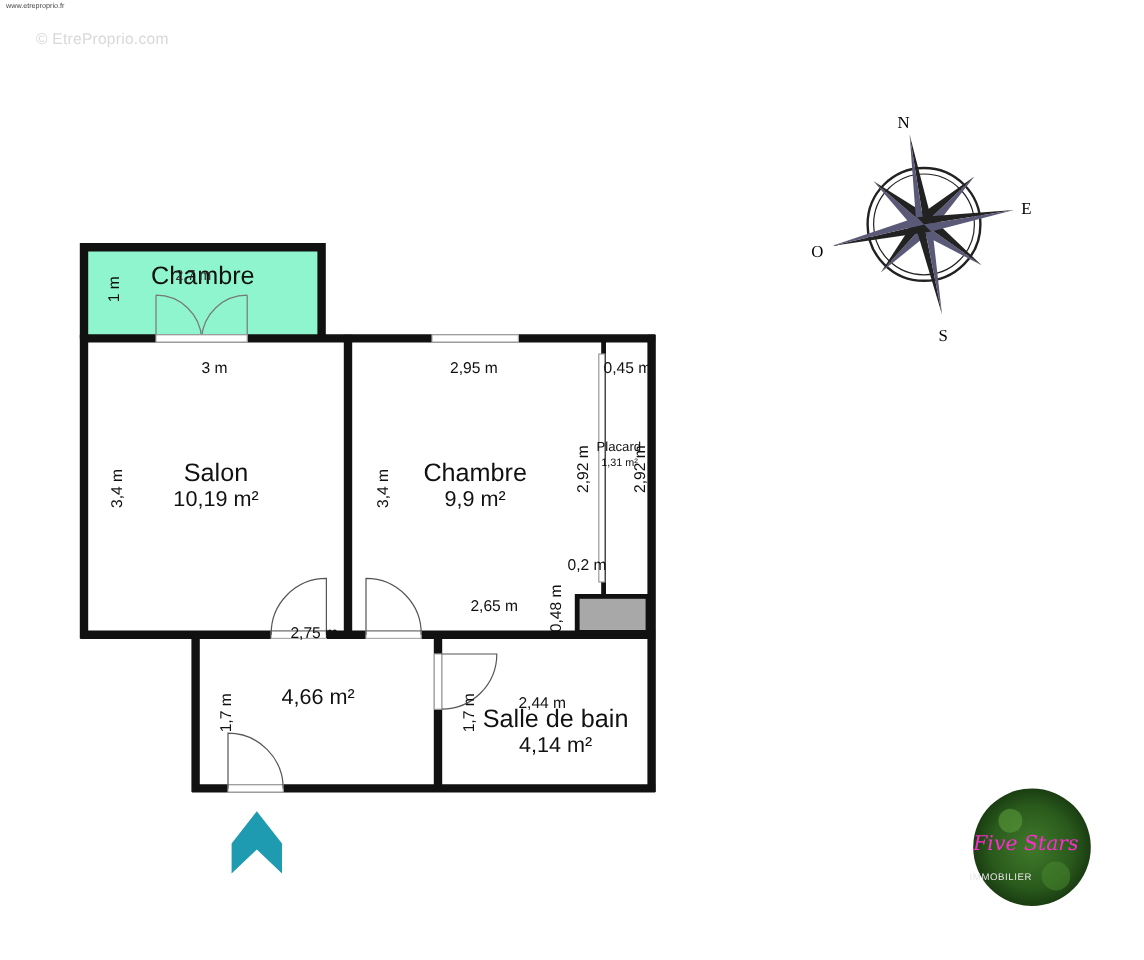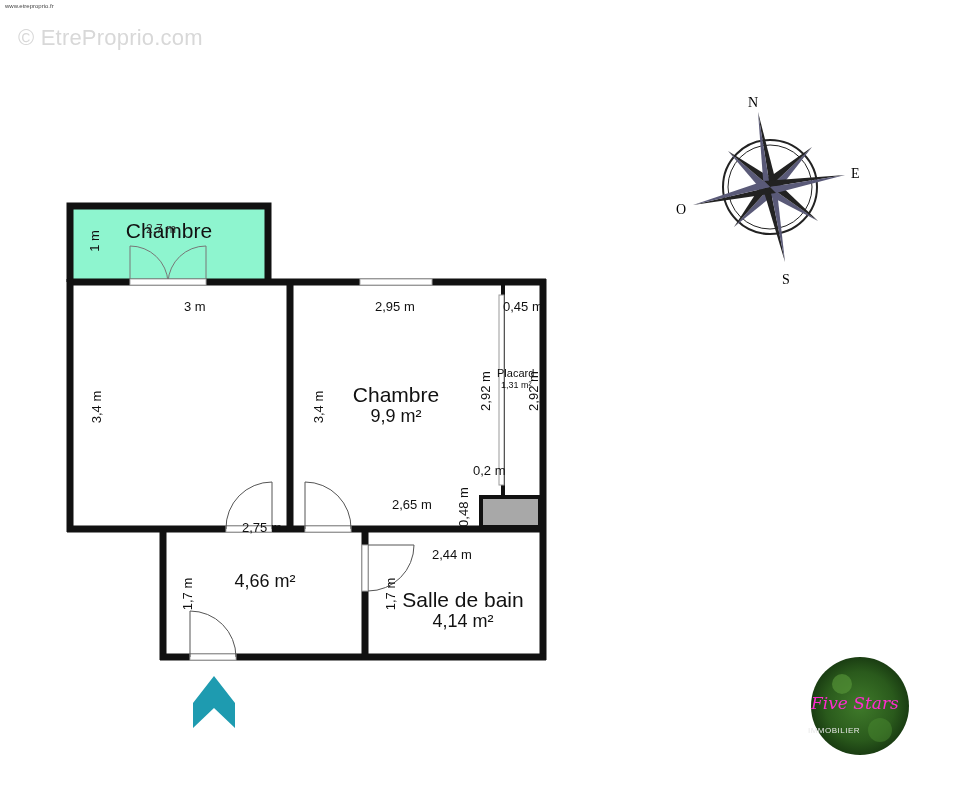--- a/index.html
+++ b/index.html
@@ -1,19 +1,19 @@
 <!DOCTYPE html>
 <html><head>
 <meta charset="utf-8">
 <style>
   html, body { margin:0; padding:0; background:#ffffff; }
   body { width:953px; height:800px; position:relative; overflow:hidden; font-family:"Liberation Sans", sans-serif; color:#111; }
   .abs { position:absolute; }
   .tiny { font-size:6px; color:#444; }
-  .watermark { font-size:22px; color:#d8d8d8; letter-spacing:0.2px; }
+  .watermark { font-size:13px; color:#d8d8d8; letter-spacing:0.2px;margin-left:12px; }
   .room-name { font-size:21px; color:#111; text-align:center; line-height:22px; white-space:nowrap; }
   .room-area { font-size:18px; color:#111; text-align:center; line-height:20px; white-space:nowrap; }
   .dim { font-size:13px; color:#111; white-space:nowrap; line-height:14px; }
   .vdim { transform:rotate(-90deg); transform-origin:center center; }
   svg text { font-family:"Liberation Serif", serif; }
 </style>
 </head>
 <body>
 
 <div class="abs tiny" style="left:5px;top:3px;">www.etreproprio.fr</div>
@@ -105,23 +105,25 @@
   <circle cx="842" cy="684" r="10" fill="#5a9a3a" opacity="0.6"></circle>
   <circle cx="880" cy="730" r="12" fill="#4a8a30" opacity="0.5"></circle>
 </svg>
 
 <div class="abs" style="left:70px;top:220px;width:198px;">
   <div class="room-name">Chambre</div>
 </div>
 <div class="abs dim" style="left:146px;top:222px;color:#333;font-size:12px;">2,7 m</div>
 <div class="abs dim vdim" style="left:84px;top:234px;">1 m</div>
 
-<div class="abs dim" style="left:168px;top:300px;margin-left:16px;">3 m</div>
+<div class="abs dim" style="left:168px;top:300px;">3 m</div>
 <div class="abs dim vdim" style="left:81px;top:400px;">3,4 m</div>
 <div class="abs" style="left:70px;top:384px;width:220px;">
+  <div class="room-name">Salon</div>
+  <div class="room-area">10,19 m²</div>
 </div>
 
 <div class="abs dim" style="left:375px;top:300px;">2,95 m</div>
 <div class="abs dim vdim" style="left:303px;top:400px;">3,4 m</div>
 <div class="abs" style="left:300px;top:384px;width:192px;">
   <div class="room-name">Chambre</div>
   <div class="room-area">9,9 m²</div>
 </div>
 <div class="abs dim vdim" style="left:466px;top:384px;">2,92 m</div>
 <div class="abs dim" style="left:473px;top:464px;">0,2 m</div>
@@ -132,21 +134,21 @@
 <div class="abs" style="left:497px;top:368px;font-size:11px;line-height:11px;">Placard</div>
 <div class="abs" style="left:501px;top:380px;font-size:9px;line-height:10px;">1,31 m²</div>
 <div class="abs dim vdim" style="left:514px;top:384px;">2,92 m</div>
 
 <div class="abs dim" style="left:242px;top:521px;">2,75 m</div>
 <div class="abs dim vdim" style="left:172px;top:587px;">1,7 m</div>
 <div class="abs" style="left:180px;top:571px;width:170px;">
   <div class="room-area">4,66 m²</div>
 </div>
 
-<div class="abs dim" style="left:432px;top:548px;">2,44 m</div>
+<div class="abs dim" style="left:432px;top:579px;">2,44 m</div>
 <div class="abs dim vdim" style="left:375px;top:587px;">1,7 m</div>
 <div class="abs" style="left:388px;top:589px;width:150px;">
   <div class="room-name">Salle de bain</div>
   <div class="room-area">4,14 m²</div>
 </div>
 
 <div class="abs" style="left:811px;top:694px;width:98px;text-align:left;font-family:'DejaVu Serif',serif;font-style:italic;font-size:17px;color:#ff2bd0;line-height:18px;">Five Stars</div>
 <div class="abs" style="left:785px;top:726px;width:98px;text-align:center;font-size:8px;color:#e8e8e8;letter-spacing:0.5px;">IMMOBILIER</div>
 
 </body></html>

